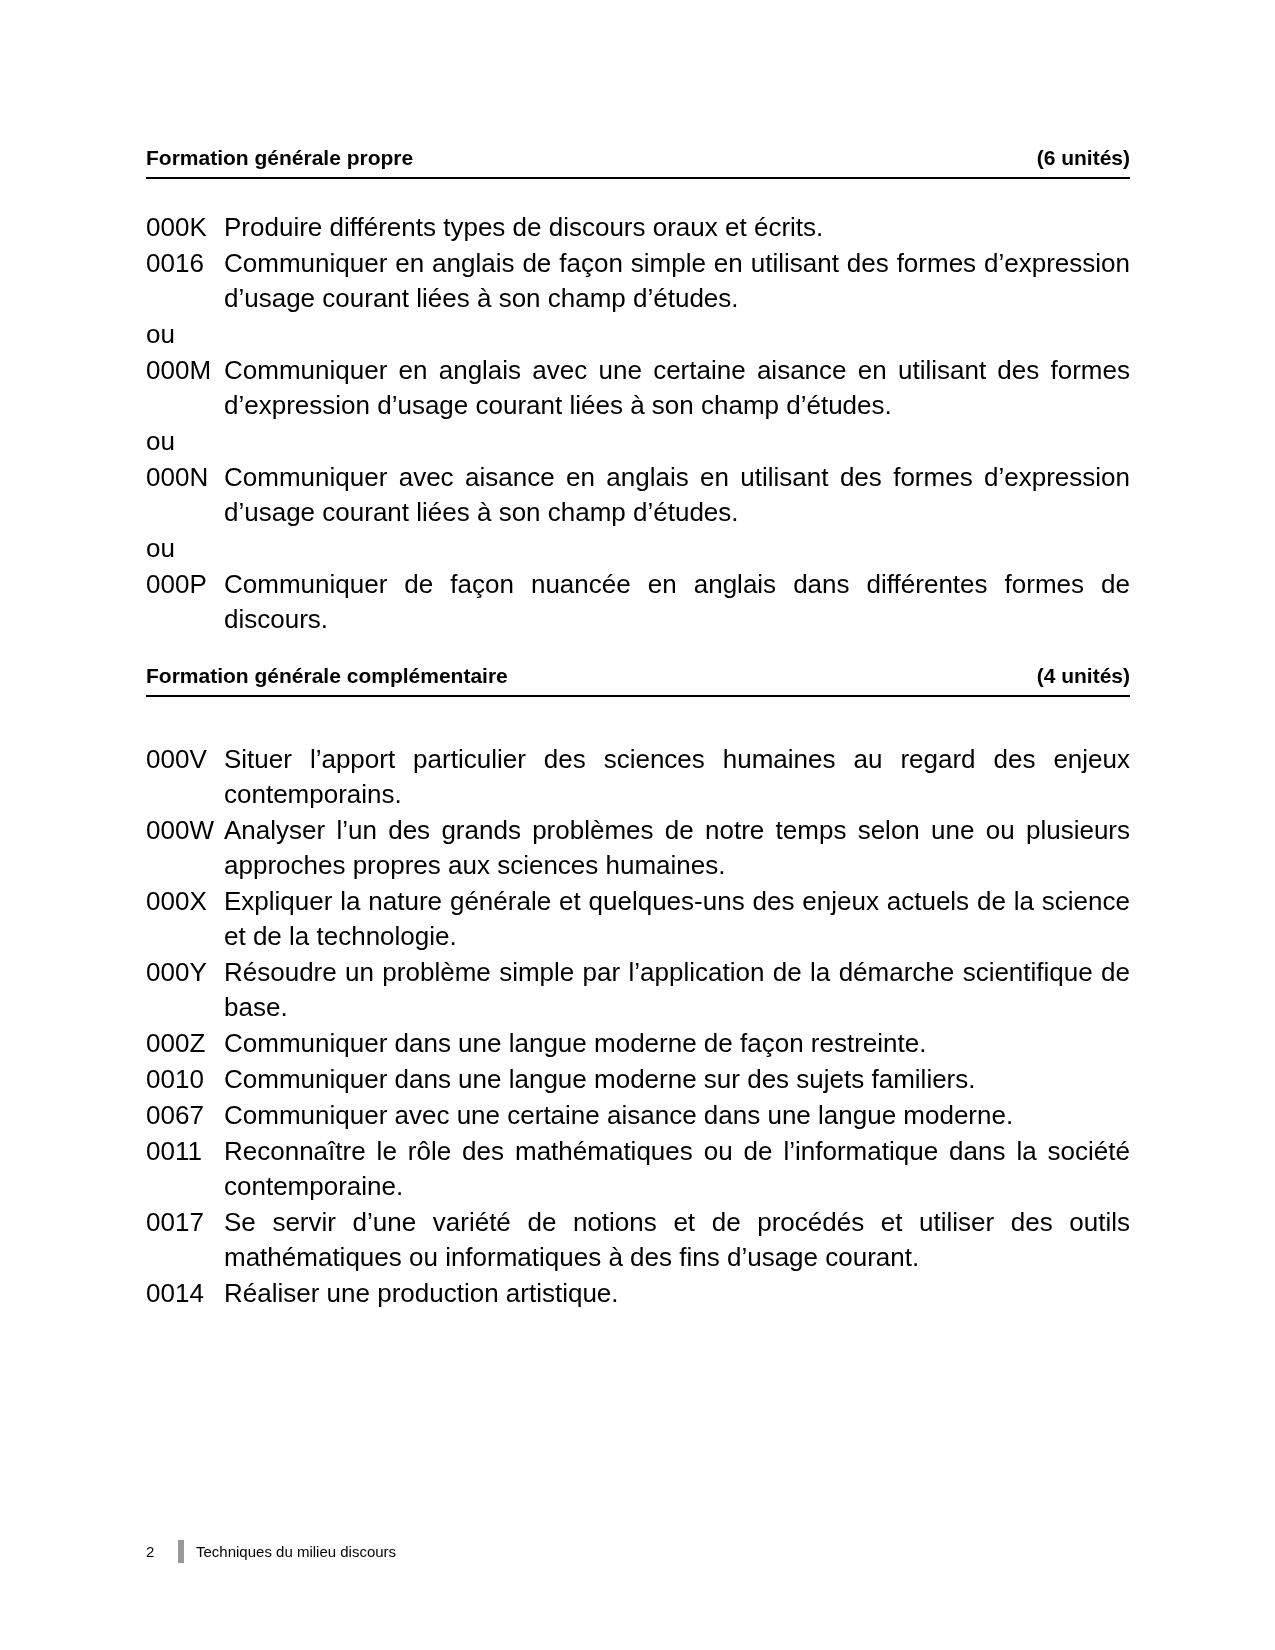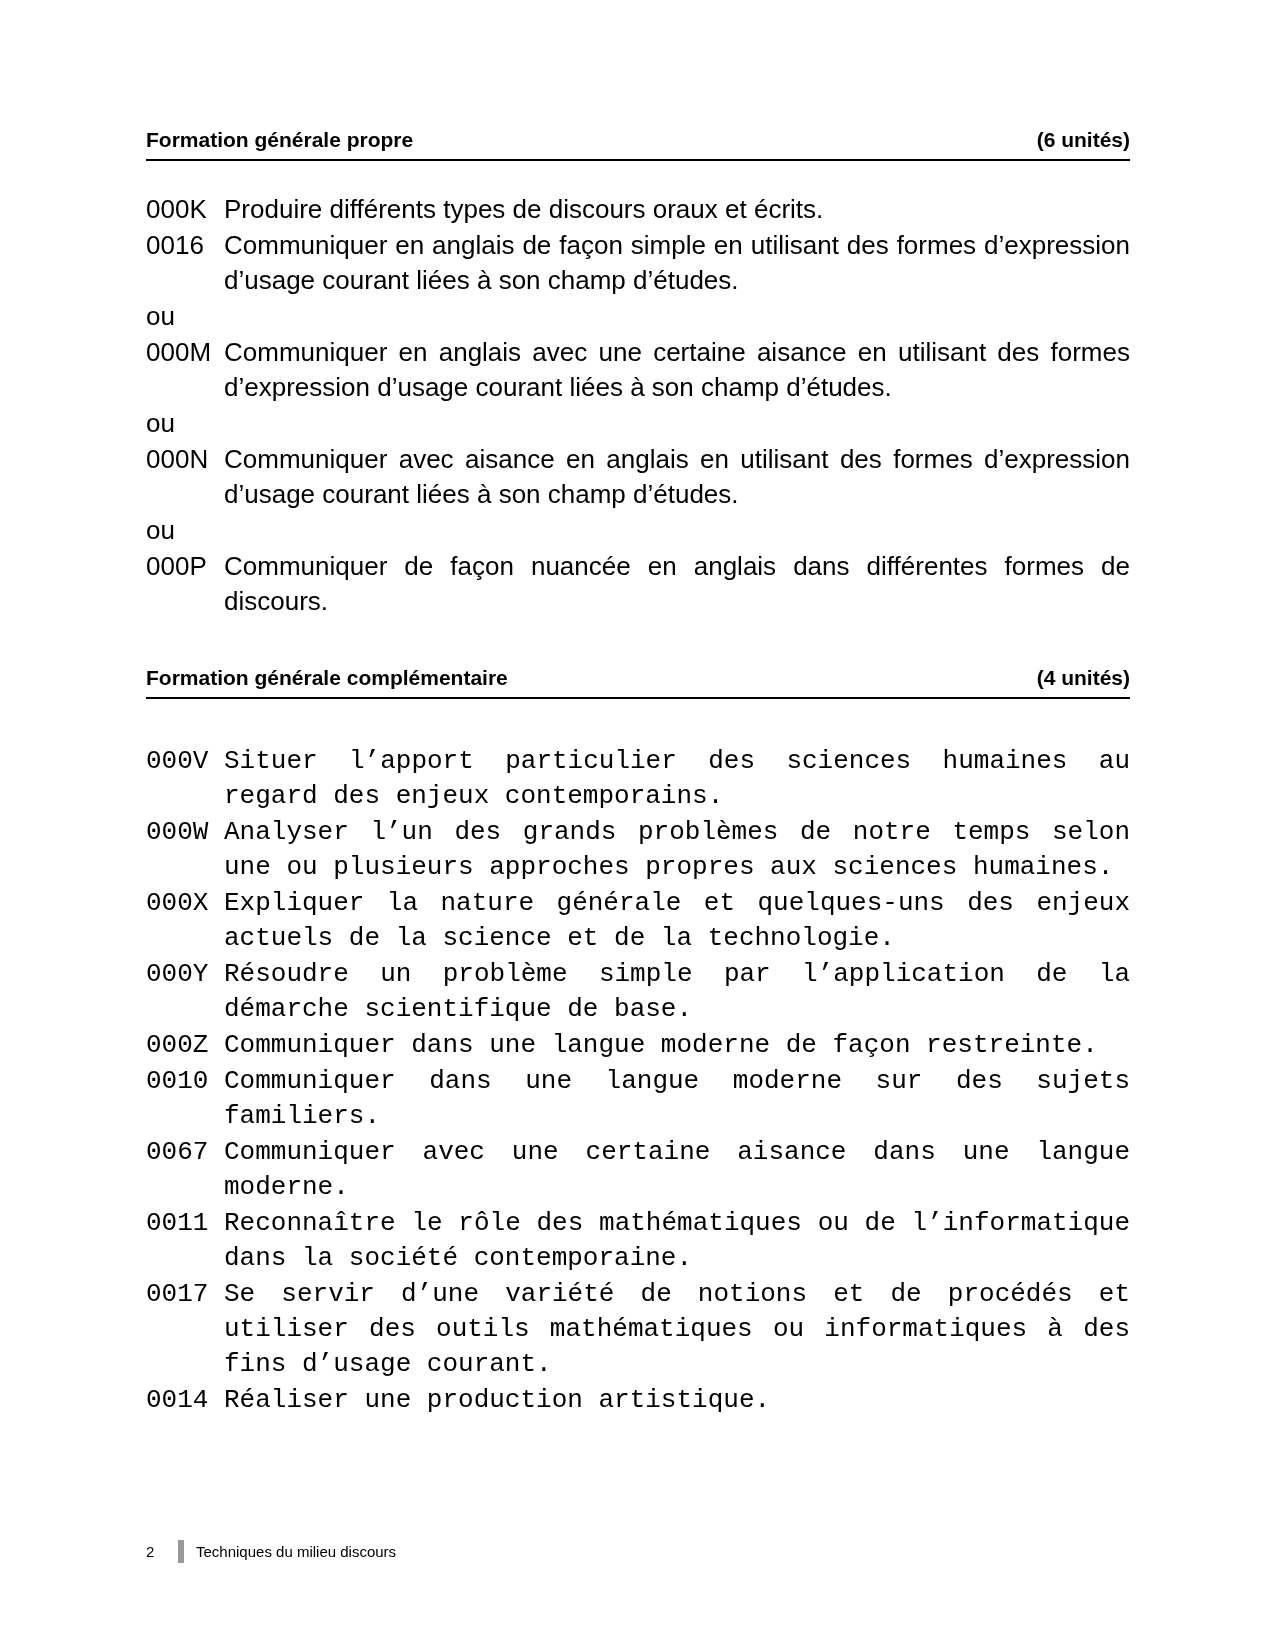--- a/index.html
+++ b/index.html
@@ -9,35 +9,35 @@
     height: 1650px;
     position: relative;
     font-family: "Liberation Sans", "DejaVu Sans", sans-serif;
     color: #000000;
     overflow: hidden;
   }
   .page-content {
     position: absolute;
     left: 146px;
     right: 145px;
-    top: 122px;
+    top: 140px;
   }
   .section-header {
     display: flex;
     justify-content: space-between;
     align-items: baseline;
     font-weight: bold;
     font-size: 21px;
     line-height: 35px;
     border-bottom: 2px solid #000000;
     padding-bottom: 2px;
   }
-  .section--second { margin-top: 41px; }
+  .section--second { margin-top: 21px; }
   .items { margin-top: 31px; }
-  .section--second .items { margin-top: 45px; font-family: Liberation Mono, monospace; }
+  .section--second .items { margin-top: 45px; }
   .item {
     display: flex;
     font-size: 26px;
     line-height: 35px;
     margin-bottom: 1px;
   }
   .item .code {
     flex: 0 0 78px;
     white-space: nowrap;
   }

